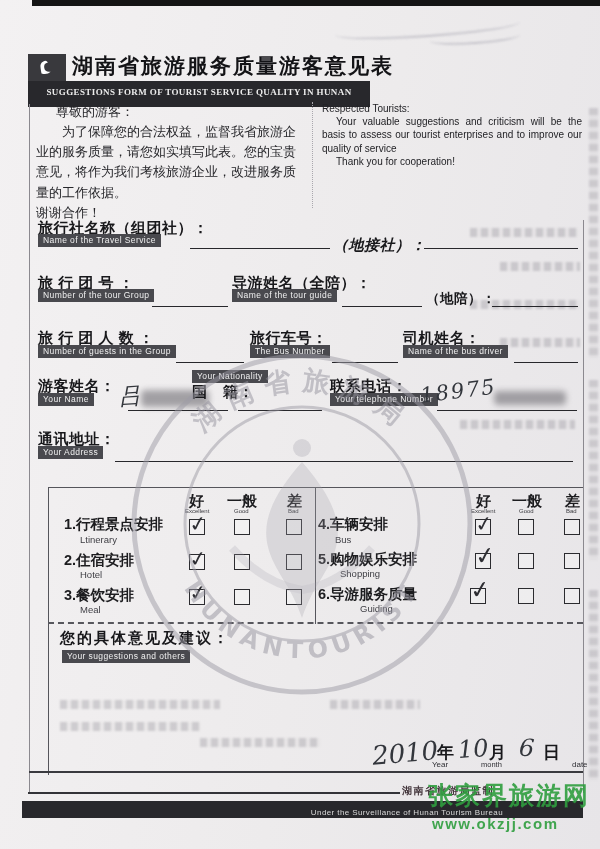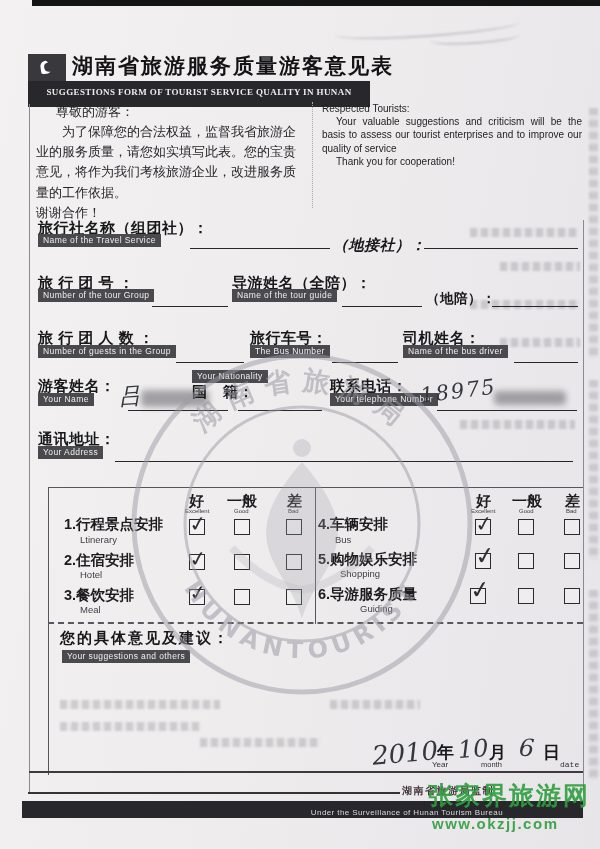--- a/index.html
+++ b/index.html
@@ -181,21 +181,21 @@
   <div class="band" style="left:62px;top:650px;">Your suggestions and others</div>
 
   <div class="hand" style="left:372px;top:738px;font-size:26px;transform:rotate(-5deg);">2010</div>
   <div class="cnl" style="left:437px;top:741px;font-size:17px;">年</div>
   <div class="abs" style="left:432px;top:760px;font-size:8px;color:#2e2e33;">Year</div>
   <div class="hand" style="left:458px;top:735px;font-size:24px;transform:rotate(-4deg);">10</div>
   <div class="cnl" style="left:489px;top:741px;font-size:17px;">月</div>
   <div class="abs" style="left:481px;top:760px;font-size:7.5px;color:#2e2e33;">month</div>
   <div class="hand" style="left:519px;top:734px;font-size:24px;transform:rotate(4deg);">6</div>
   <div class="cnl" style="left:543px;top:741px;font-size:17px;">日</div>
-  <div class="abs" style="left:560px;top:760px;font-size:8px;color:#2e2e33;font-family:Liberation Mono, monospace;">date</div>
+  <div class="abs" style="left:572px;top:760px;font-size:8px;color:#2e2e33;">date</div>
   <div class="hline" style="left:29px;top:771px;width:554px;border-top-width:2px;border-color:#3a3a3f;"></div>
 
   <div class="hline" style="left:28px;top:792px;width:372px;border-top-width:2px;border-color:#333338;"></div>
   <div class="abs" style="left:402px;top:784px;font-size:10px;font-weight:700;color:#44363c;letter-spacing:1.5px;white-space:nowrap;">湖南省旅游局监制</div>
   <div class="banner" style="left:22px;top:801px;width:561px;height:17px;text-align:right;">
     <span style="font-size:8px;color:#d9d9d9;line-height:17px;padding-right:80px;letter-spacing:.4px;">Under the Surveillance of Hunan Tourism Bureau</span>
   </div>
   <div class="abs" style="left:428px;top:779px;font-size:25px;font-weight:800;color:#2f9e3f;letter-spacing:2px;opacity:.9;white-space:nowrap;z-index:6;">张家界旅游网</div>
   <div class="abs" style="left:432px;top:815px;font-size:15px;font-weight:700;color:#2f9e3f;letter-spacing:1.5px;opacity:.9;z-index:6;">www.okzjj.com</div>
 

